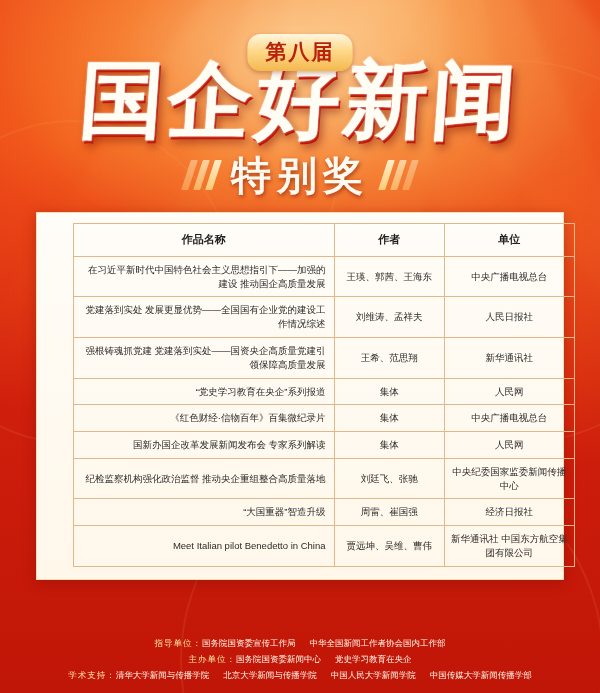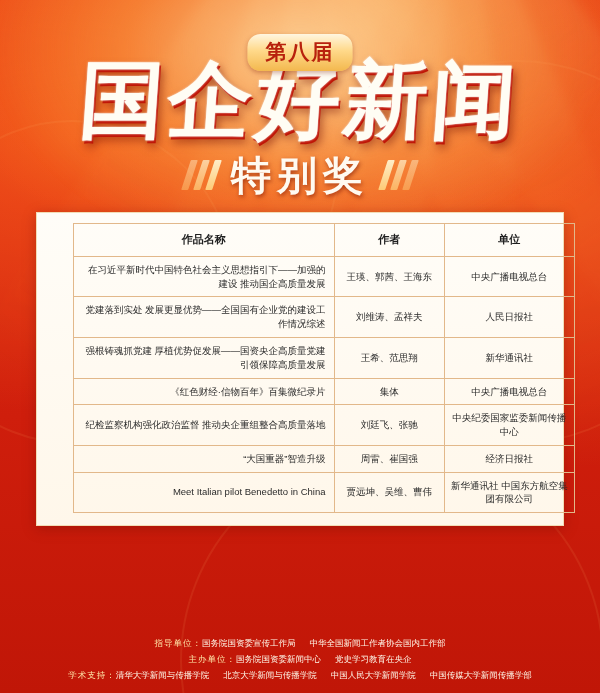--- a/index.html
+++ b/index.html
@@ -263,28 +263,38 @@
           <td class="work">在习近平新时代中国特色社会主义思想指引下——加强的建设 推动国企高质量发展</td>
           <td>王瑛、郭茜、王海东</td>
           <td>中央广播电视总台</td>
         </tr>
         <tr>
           <td class="work">党建落到实处 发展更显优势——全国国有企业党的建设工作情况综述</td>
           <td>刘维涛、孟祥夫</td>
           <td>人民日报社</td>
         </tr>
         <tr>
-          <td class="work">强根铸魂抓党建 厚植优势促发展——国资央企高质量党建引领保障高质量发展</td>
+          <td class="work">强根铸魂抓党建 党建落到实处——国资央企高质量党建引领保障高质量发展</td>
           <td>王希、范思翔</td>
           <td>新华通讯社</td>
+        </tr>
+        <tr>
+          <td class="work">“党史学习教育在央企”系列报道</td>
+          <td>集体</td>
+          <td>人民网</td>
         </tr>
         <tr>
           <td class="work">《红色财经·信物百年》百集微纪录片</td>
           <td>集体</td>
           <td>中央广播电视总台</td>
+        </tr>
+        <tr>
+          <td class="work">国新办国企改革发展新闻发布会 专家系列解读</td>
+          <td>集体</td>
+          <td>人民网</td>
         </tr>
         <tr>
           <td class="work">纪检监察机构强化政治监督 推动央企重组整合高质量落地</td>
           <td>刘廷飞、张驰</td>
           <td>中央纪委国家监委新闻传播中心</td>
         </tr>
         <tr>
           <td class="work">“大国重器”智造升级</td>
           <td>周雷、崔国强</td>
           <td>经济日报社</td>

